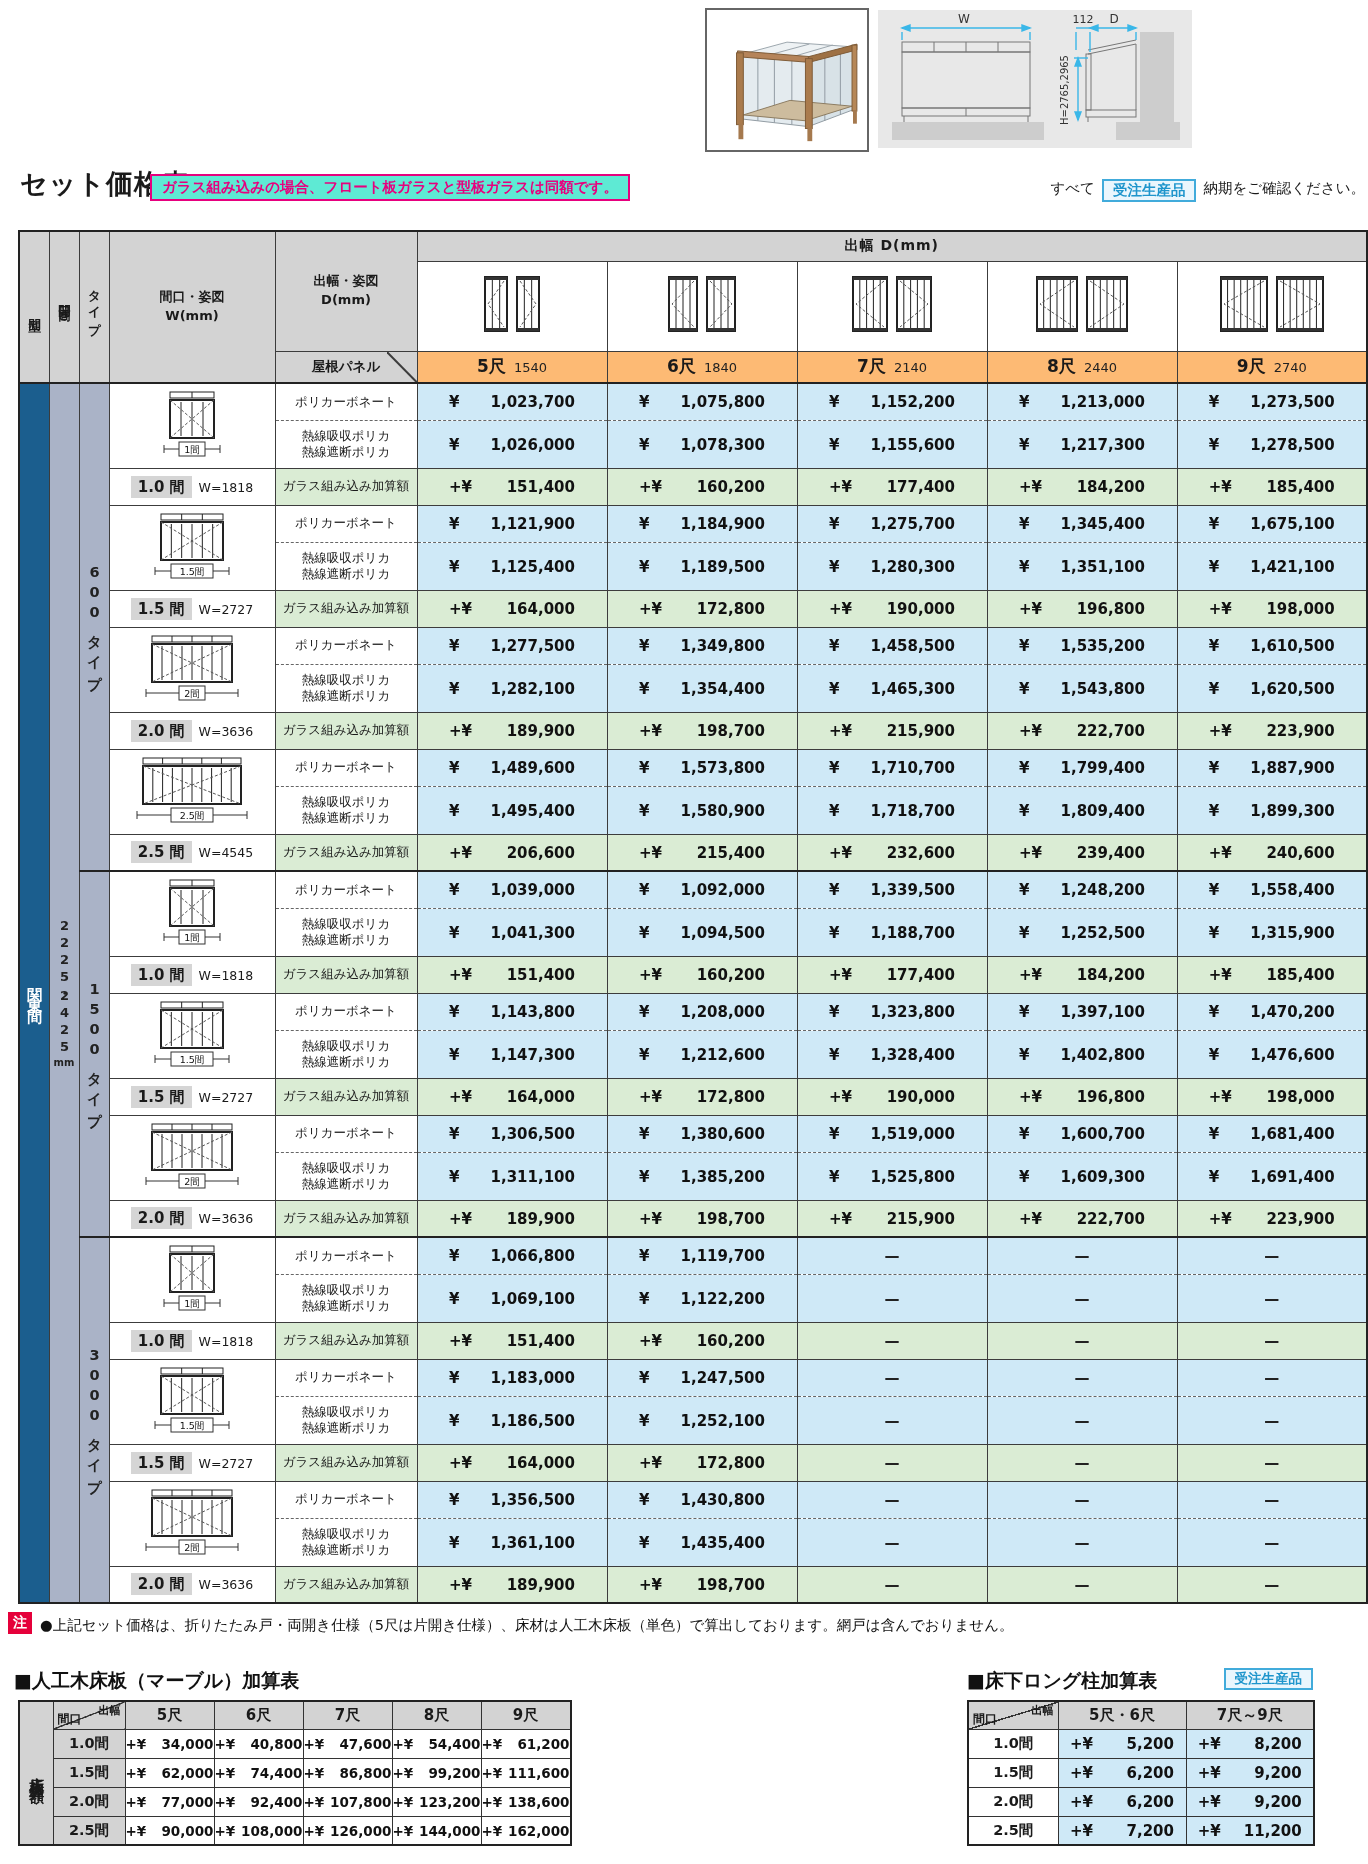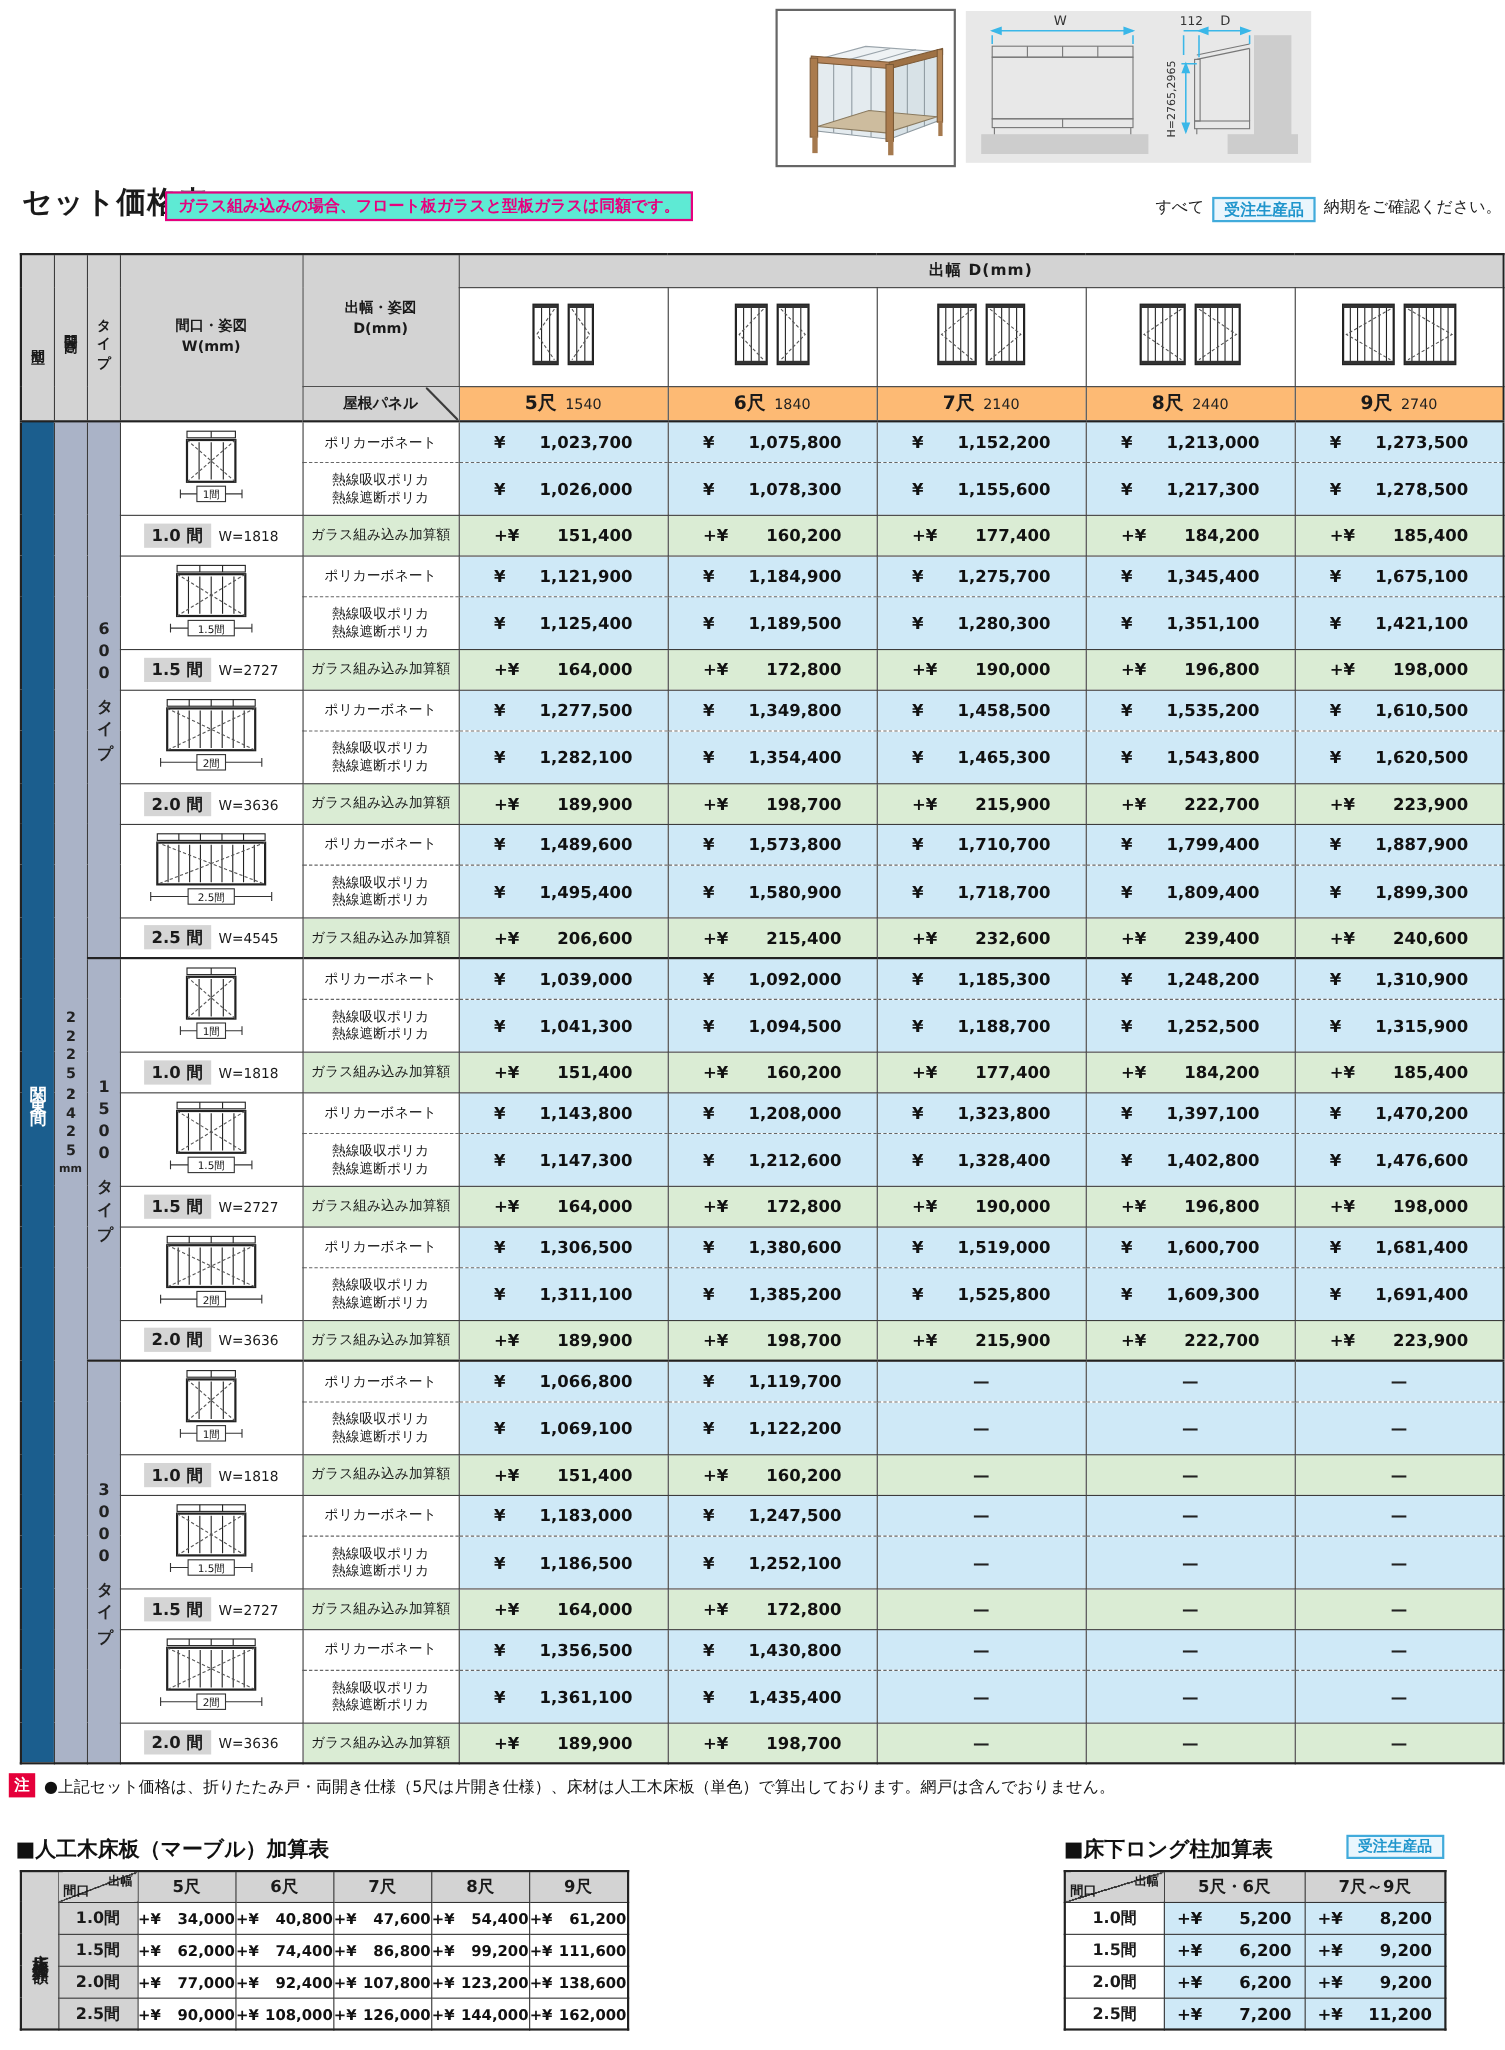--- a/index.html
+++ b/index.html
@@ -780,29 +780,29 @@
           <td class="price blue dash-b"><span class="money ">
               <span class="cur">¥</span>
               <span class="num">1,039,000</span>
             </span></td>
           <td class="price blue dash-b"><span class="money ">
               <span class="cur">¥</span>
               <span class="num">1,092,000</span>
             </span></td>
           <td class="price blue dash-b"><span class="money ">
               <span class="cur">¥</span>
-              <span class="num">1,185,300</span>
+              <span class="num">1,339,500</span>
             </span></td>
           <td class="price blue dash-b"><span class="money ">
               <span class="cur">¥</span>
               <span class="num">1,248,200</span>
             </span></td>
           <td class="price blue dash-b"><span class="money ">
               <span class="cur">¥</span>
-              <span class="num">1,310,900</span>
+              <span class="num">1,558,400</span>
             </span></td>
         </tr>
         <tr class="r2" style="height: 48px;">
           <td class="lbl dash-t">
             <div>熱線吸収ポリカ</div>
             <div>熱線遮断ポリカ</div>
           </td>
           <td class="price blue dash-t"><span class="money ">
               <span class="cur">¥</span>
               <span class="num">1,041,300</span>

